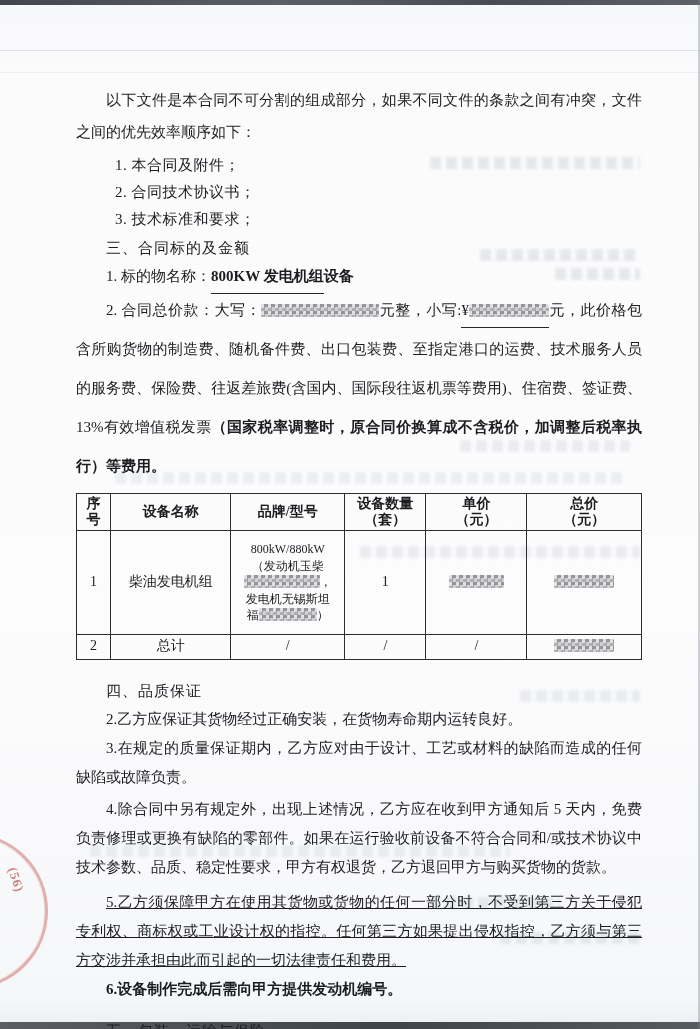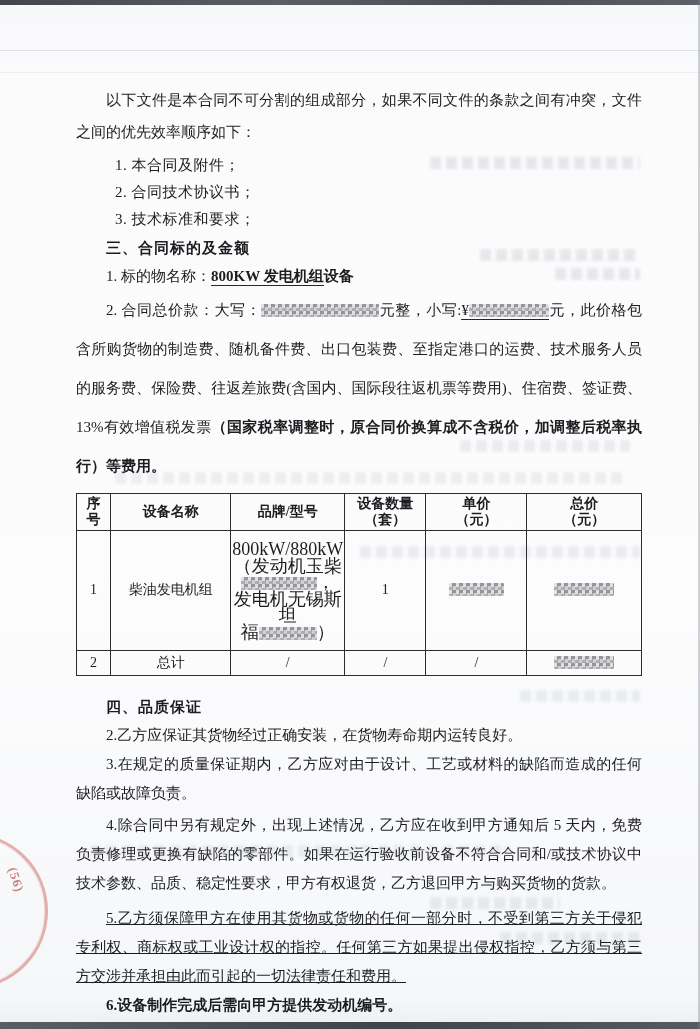--- a/index.html
+++ b/index.html
@@ -25,42 +25,42 @@
   .stamp-text{position:absolute;left:3px;top:872px;transform:rotate(72deg);
     font-size:13px;letter-spacing:1px;color:rgba(178,56,48,.62);font-weight:bold;}
   
   .content{position:absolute;left:76px;right:58px;top:84px;font-size:15px;}
   p{margin:0;}
   .para{line-height:28px;text-align:justify;}
   .intro{line-height:32px;}
   .indent{text-indent:2em;}
   .list{margin:4px 0 2px 0;}
   .list p{line-height:27px;text-indent:2.6em;letter-spacing:.5px;}
-  .heading{font-weight:bold;line-height:27px;text-indent:2em;letter-spacing:1px;}
+  .heading{font-weight:normal;line-height:27px;text-indent:2em;letter-spacing:1px;}
   .h3{margin-top:1px;}
   .h4{margin-top:18px;}
   .h5{margin-top:14px;}
   .item-line{line-height:27px;text-indent:2em;margin-top:1px;}
   .bold{font-weight:bold;}
-  .u{border-bottom:1px solid #26272a;padding-bottom:1px;}
+  .u{border-bottom:1px solid #26272a;padding-bottom:9px;}
   .price-para{line-height:39px;margin-top:1px;}
   
   .mosaic{display:inline-block;height:13px;vertical-align:-2px;border-radius:1px;opacity:.9;
     background:conic-gradient(from 0deg,#8b8b90 0 25%,#cbcbcf 0 50%,#a5a5aa 0 75%,#dfdfe1 0);
     background-size:7px 7px;}
   .w118{width:118px;} .w80{width:80px;} .w76{width:76px;} .w58{width:58px;}
   .w55{width:55px;} .w60{width:60px;}
   
   table{border-collapse:collapse;width:100%;margin-top:7px;table-layout:fixed;}
   th,td{border:1.4px solid #2c2d30;text-align:center;vertical-align:middle;
     font-size:14px;padding:1px 2px;line-height:1.2;}
   th{font-weight:bold;line-height:1.15;padding:2px 1px;}
   .col-no{width:5.7%;} .col-name{width:21.4%;} .col-brand{width:20.3%;}
   .col-qty{width:14.3%;} .col-unit{width:17.9%;} .col-total{width:20.4%;}
-  td.brand{font-size:18px;line-height:16.5px;padding:10px 1px;}
+  td.brand{font-size:12px;line-height:16.5px;padding:10px 1px;}
   tr.total-row td{height:22px;}
   .clause{line-height:29px;}
   .c4{margin-top:3px;} .c5{margin-top:6px;text-decoration:underline;}
 </style>
 </head>
 <body>
 
 <div class="page">
 
   <div class="edge-top"></div>

